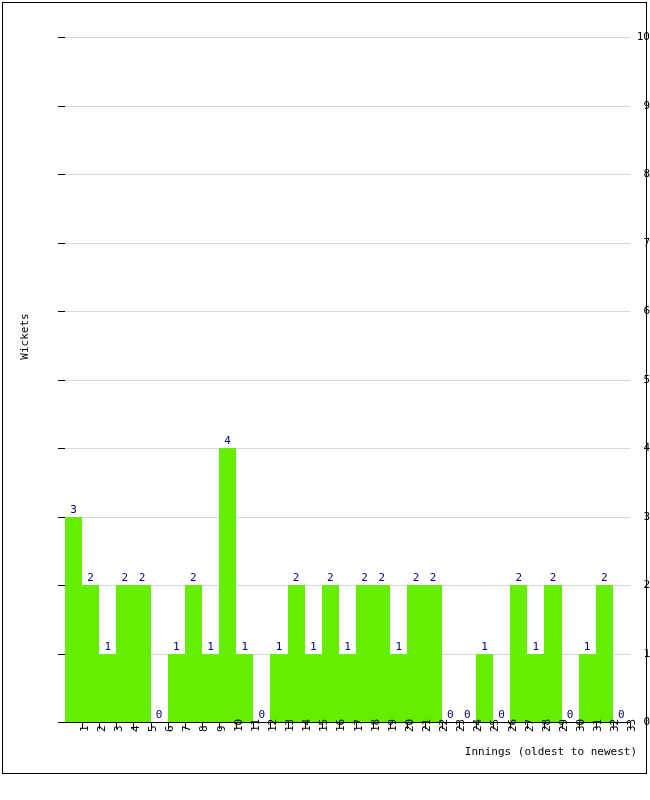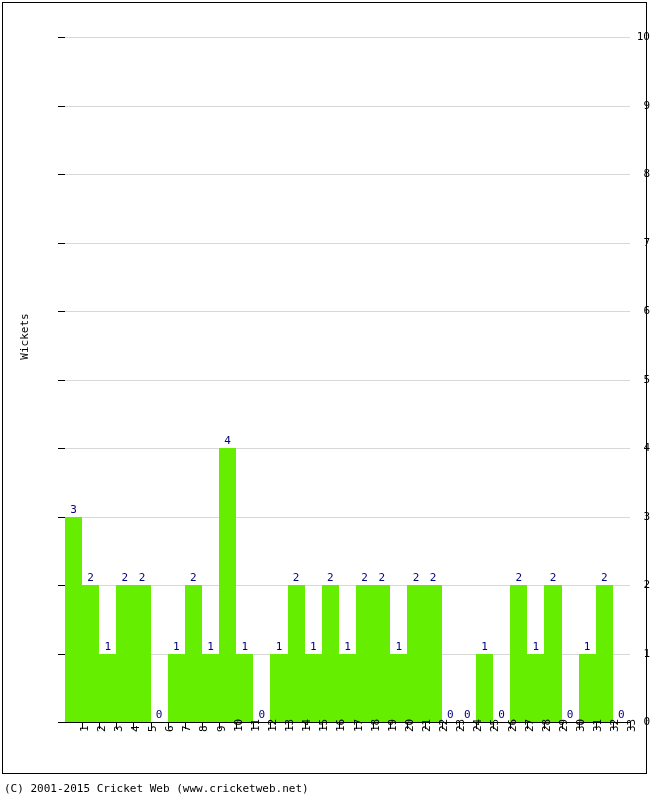--- a/index.html
+++ b/index.html
@@ -340,16 +340,16 @@
       <div class="xtick-mark" style="left: 578.636px;"></div>
       <div class="xtick-label" style="left: 574.076px;">30</div>
       <div class="xtick-mark" style="left: 595.758px;"></div>
       <div class="xtick-label" style="left: 591.197px;">31</div>
       <div class="xtick-mark" style="left: 612.879px;"></div>
       <div class="xtick-label" style="left: 608.318px;">32</div>
       <div class="xtick-mark" style="left: 630px;"></div>
       <div class="xtick-label" style="left: 625.439px;">33</div>
     </div>
 
-
-  <div id="footer">(C) 2001-2015 Cricket Web (www.cricketweb.net)</div>
+  <div id="xlabel">Innings (oldest to newest)</div>
+
 
 </div>
 
 </body></html>

